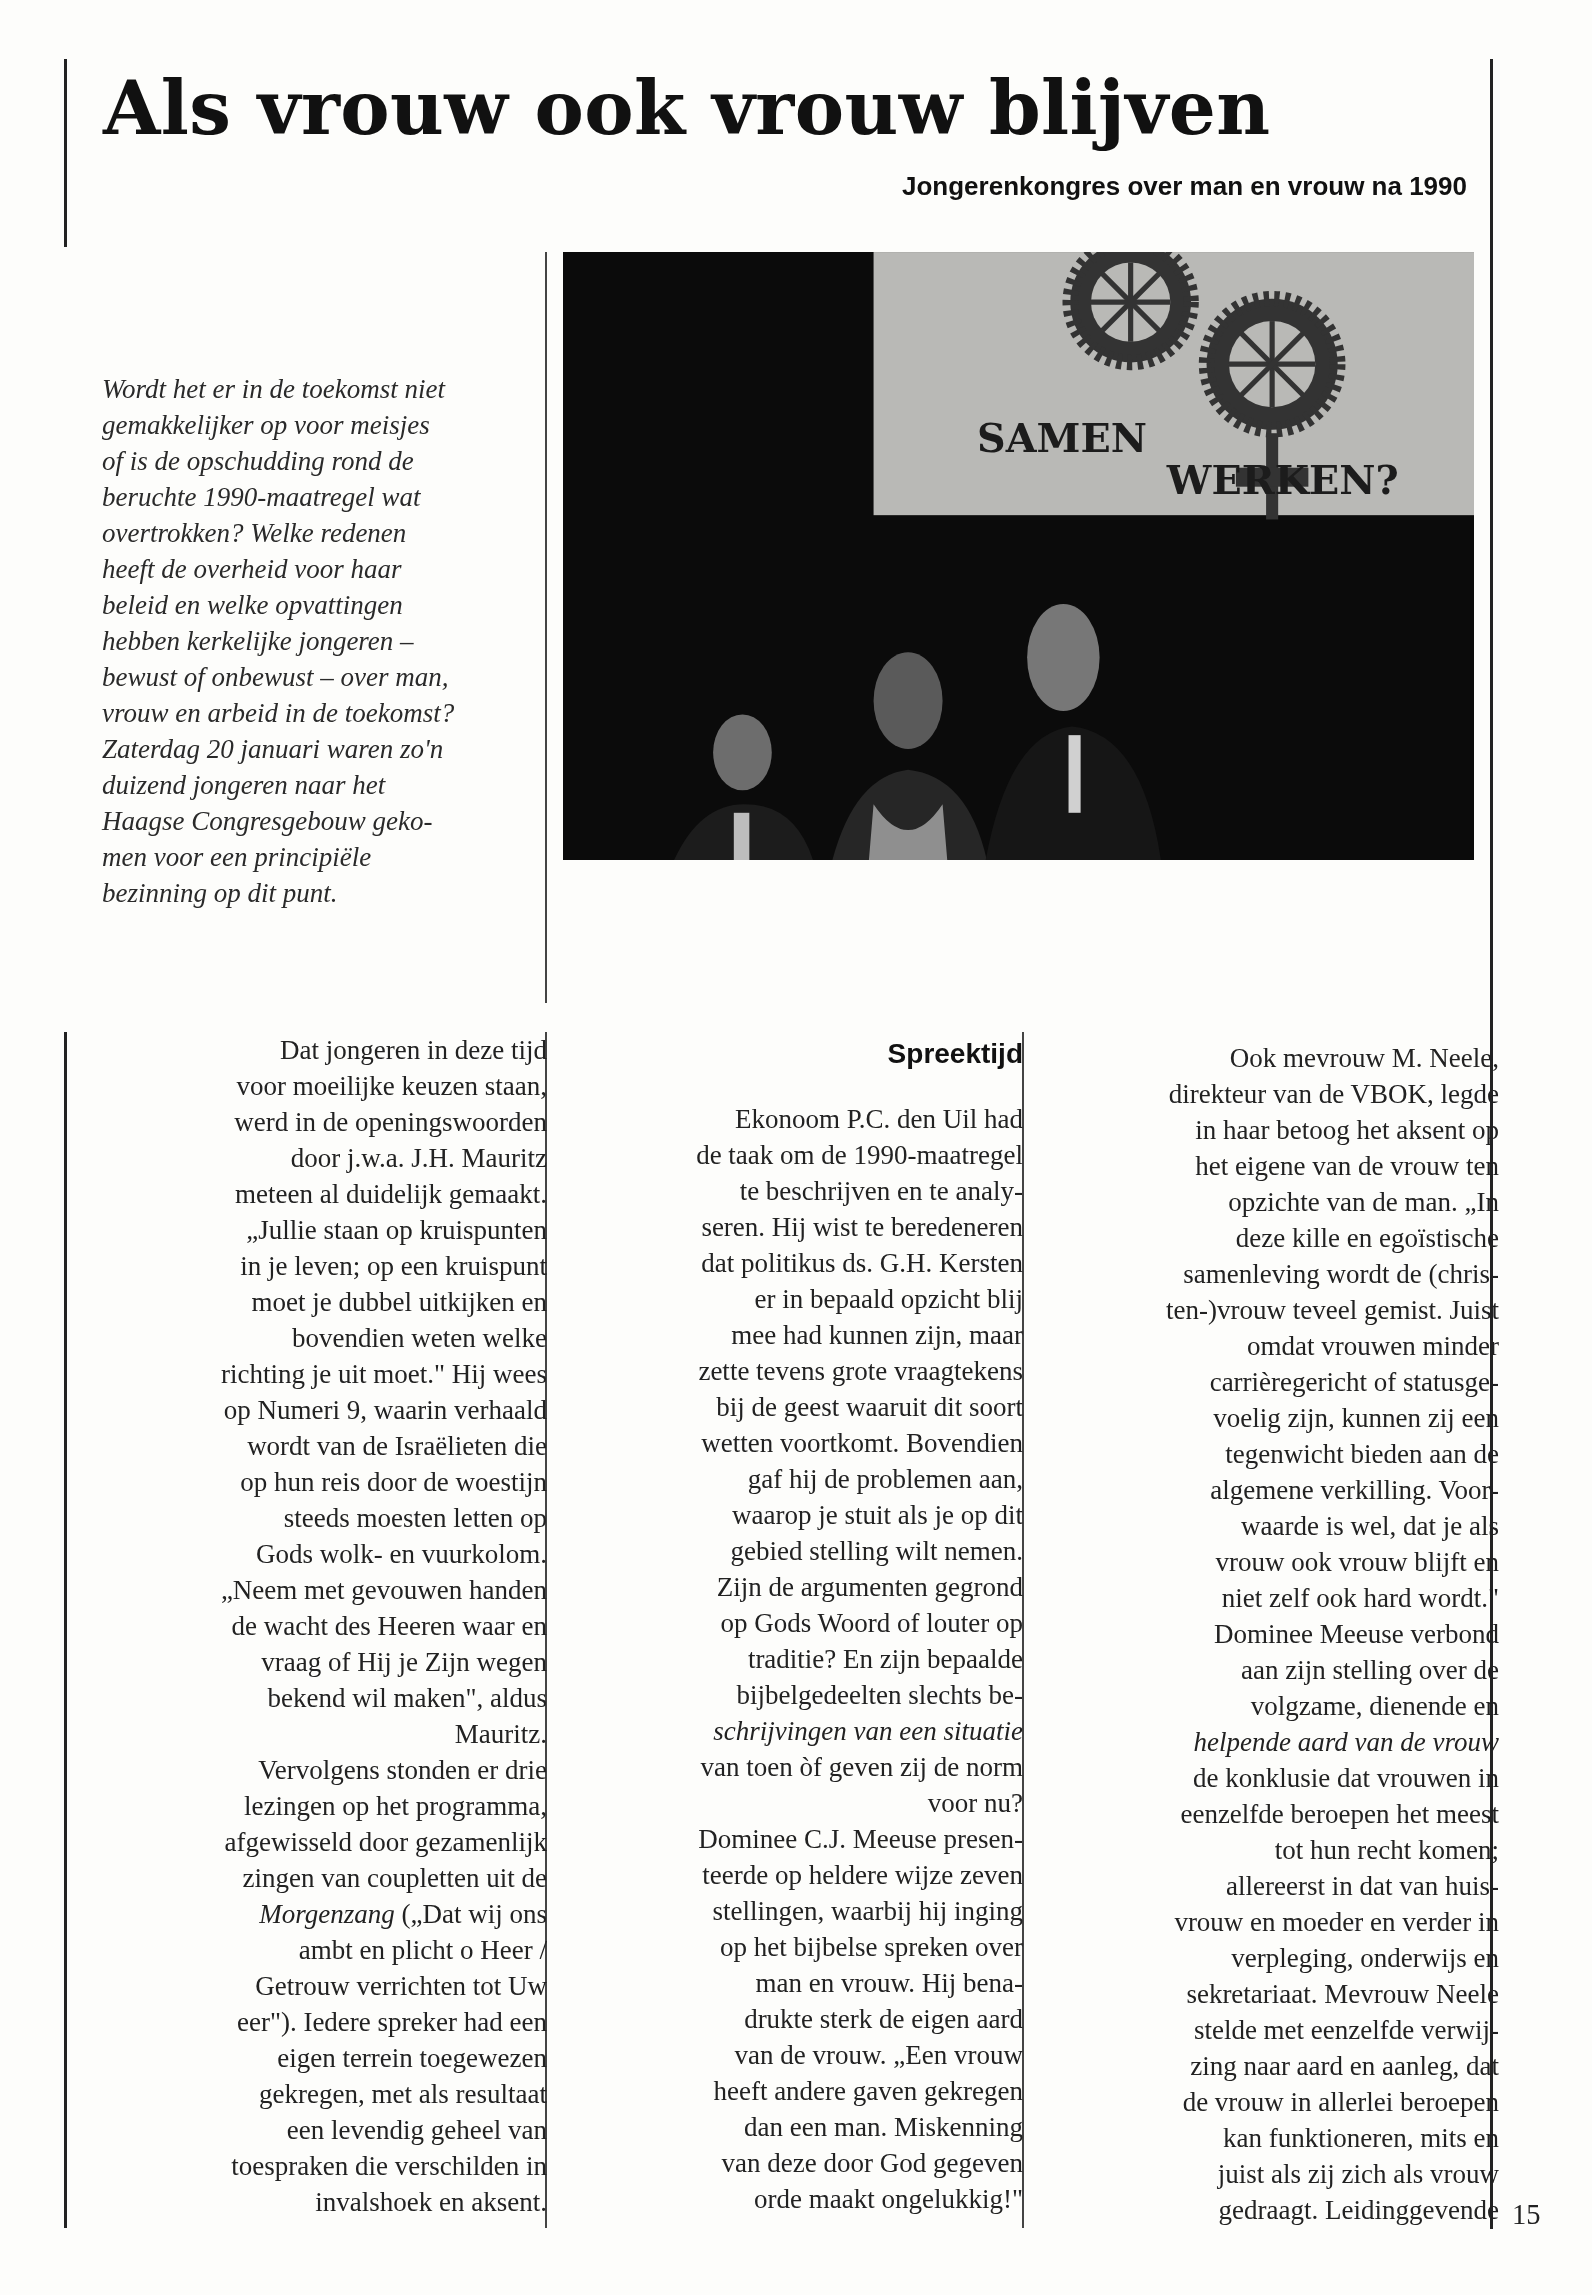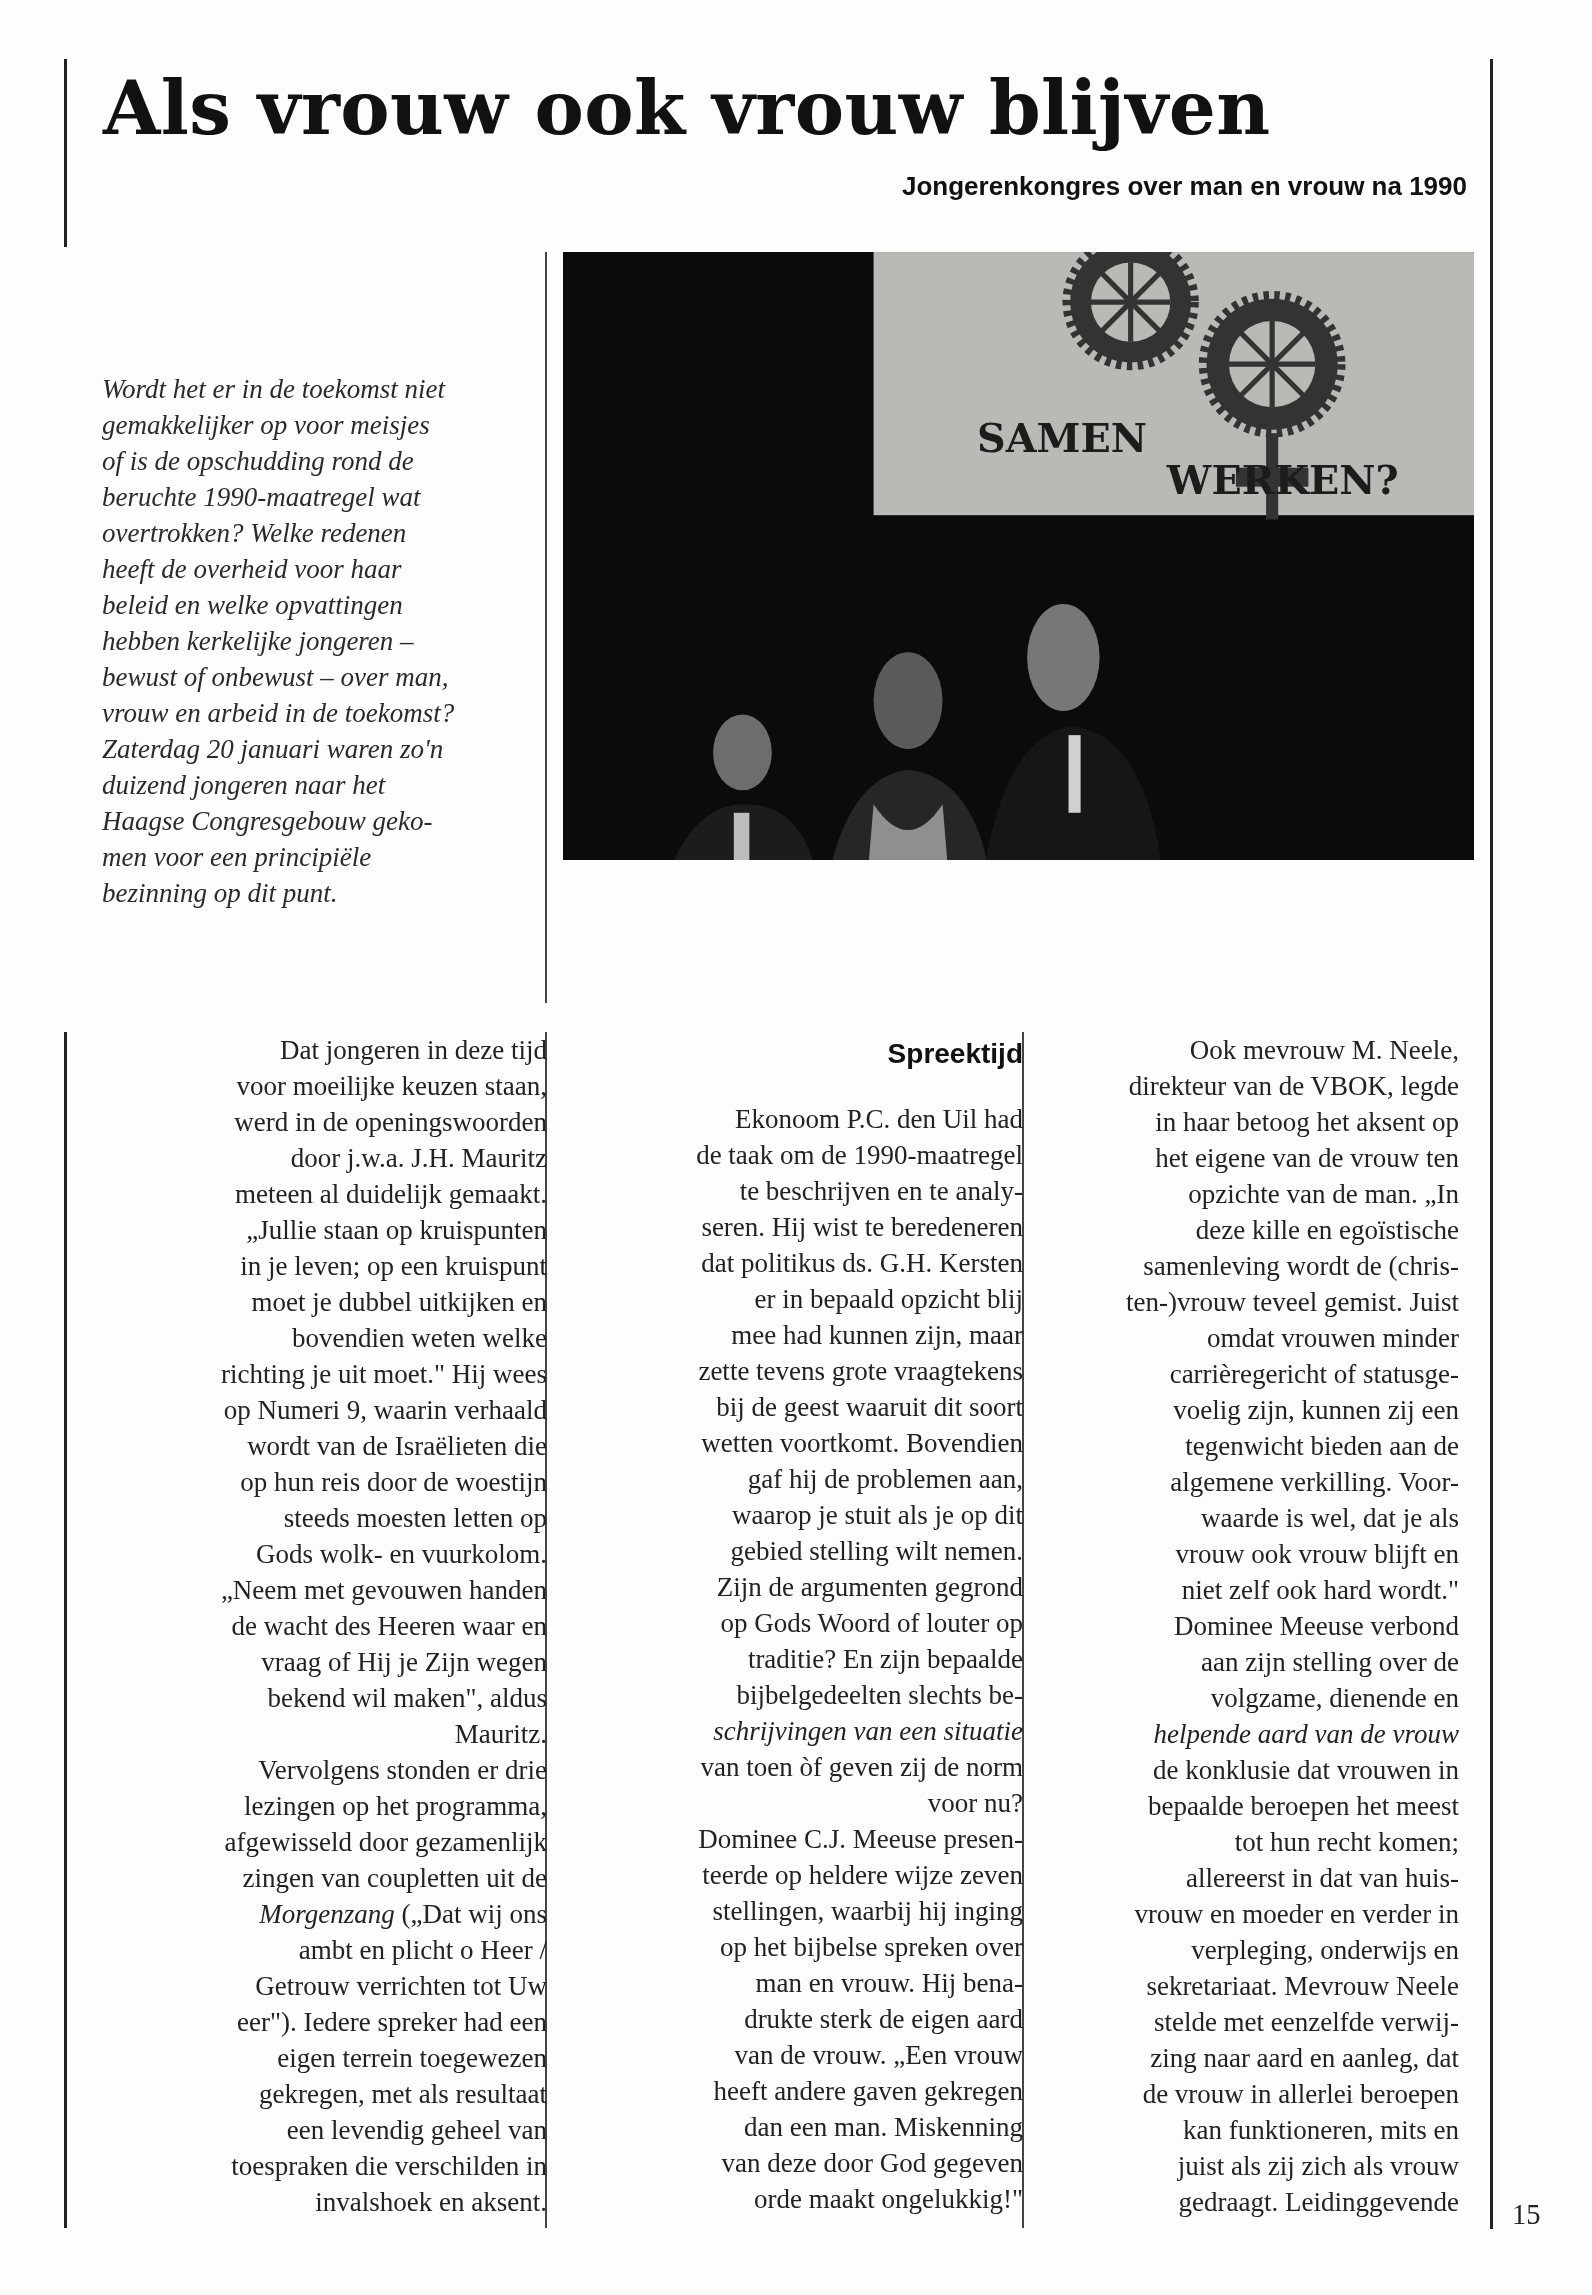--- a/index.html
+++ b/index.html
@@ -25,21 +25,21 @@
     position: absolute; left: 102px; top: 371px; width: 449px;
     font-style: italic; font-size: 27px; line-height: 36px; color: #2a2a2a;
   }
   .line { display: block; white-space: nowrap; }
   .col {
     position: absolute; top: 1032px; width: 457px;
     font-size: 27px; line-height: 36px; color: #222; text-align: right;
   }
   #col1 { left: 90px; }
   #col2 { left: 566px; }
-  #col3 { left: 1002px; }
+  #col3 { left: 1042px; margin-top: 8px; }
   #col2-heading {
     display: block; font-family: "Liberation Sans", "DejaVu Sans", sans-serif;
     font-weight: bold; font-size: 28px; line-height: 36px; margin: 3.5px 0 29px 0; color: #111;
   }
   .it { font-style: italic; }
   #photo {
     position: absolute; left: 563px; top: 252px; width: 911px; height: 608px;
     background: #0b0b0b; overflow: hidden;
   }
   #photo svg { display: block; }
@@ -217,21 +217,21 @@
     <span class="line">tegenwicht bieden aan de</span>
     <span class="line">algemene verkilling. Voor-</span>
     <span class="line">waarde is wel, dat je als</span>
     <span class="line">vrouw ook vrouw blijft en</span>
     <span class="line">niet zelf ook hard wordt."</span>
     <span class="line">Dominee Meeuse verbond</span>
     <span class="line">aan zijn stelling over de</span>
     <span class="line">volgzame, dienende en</span>
     <span class="line it">helpende aard van de vrouw</span>
     <span class="line">de konklusie dat vrouwen in</span>
-    <span class="line">bepaalde beroepen het meest</span>
+    <span class="line">eenzelfde beroepen het meest</span>
     <span class="line">tot hun recht komen;</span>
     <span class="line">allereerst in dat van huis-</span>
     <span class="line">vrouw en moeder en verder in</span>
     <span class="line">verpleging, onderwijs en</span>
     <span class="line">sekretariaat. Mevrouw Neele</span>
     <span class="line">stelde met eenzelfde verwij-</span>
     <span class="line">zing naar aard en aanleg, dat</span>
     <span class="line">de vrouw in allerlei beroepen</span>
     <span class="line">kan funktioneren, mits en</span>
     <span class="line">juist als zij zich als vrouw</span>

